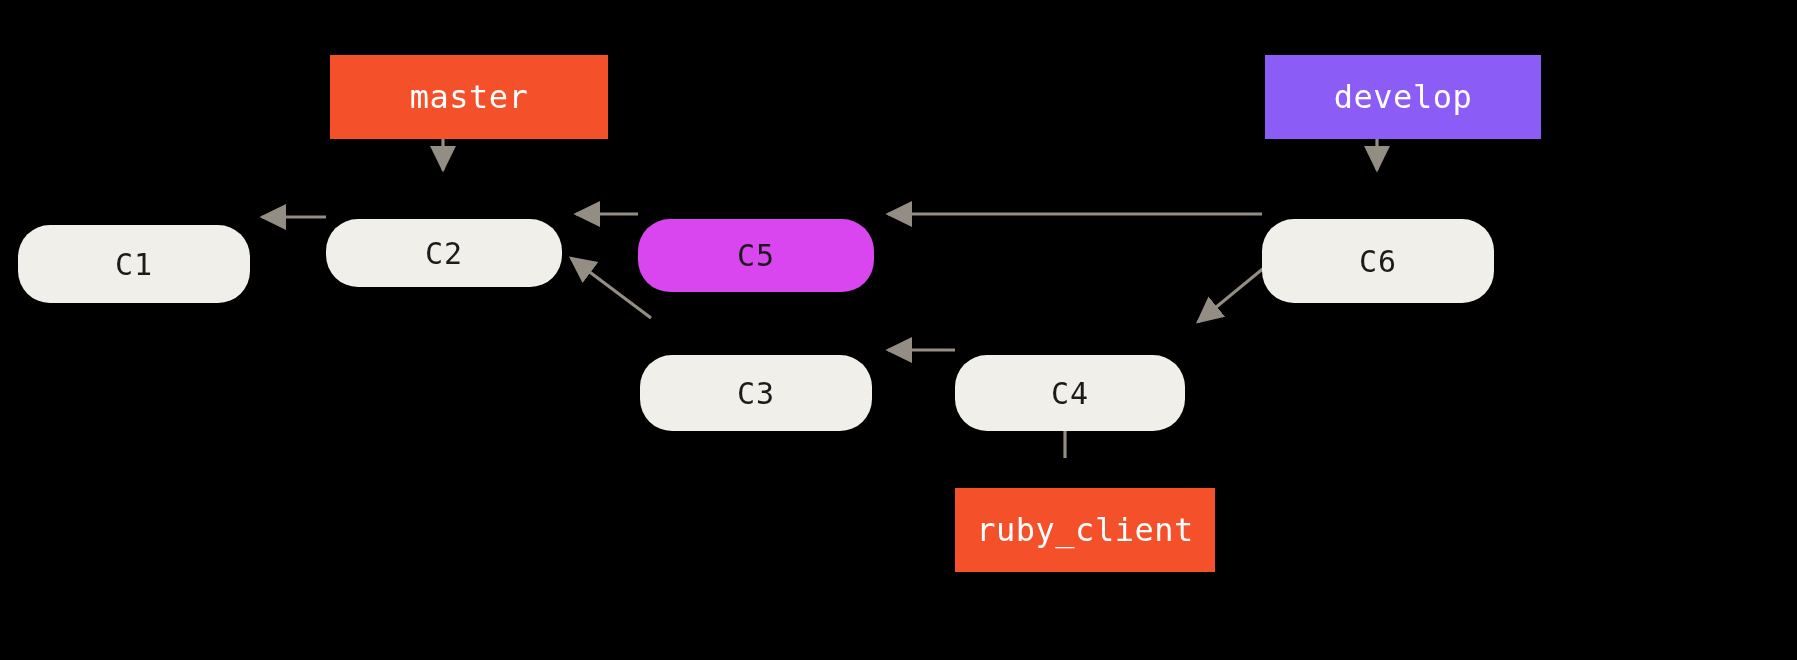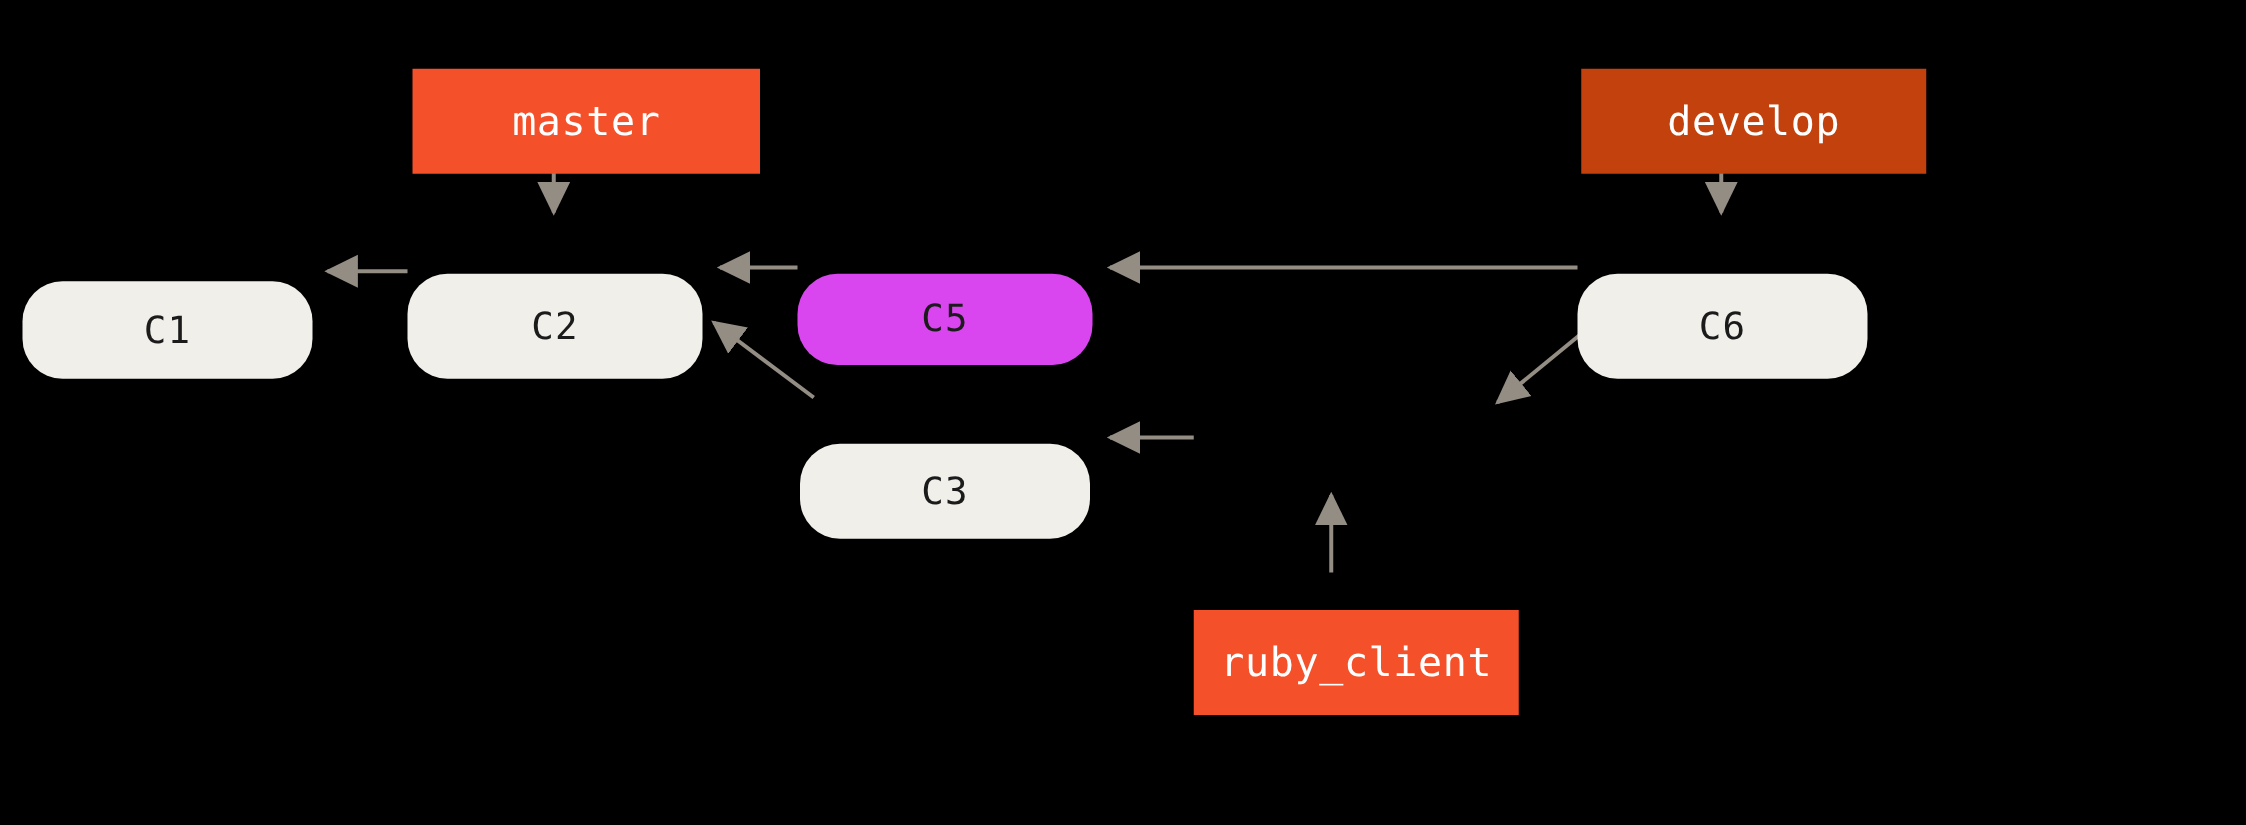--- a/index.html
+++ b/index.html
@@ -97,22 +97,23 @@
     <g>
       <line x1="1377" y1="109" x2="1377" y2="170" stroke="#938D84" stroke-width="3.2" marker-end="url(#ahead)"></line>
     </g>
 
     <g>
       <line x1="1065" y1="458" x2="1065" y2="396" stroke="#938D84" stroke-width="3.2" marker-end="url(#ahead)"></line>
     </g>
   </svg>
 
   <div class="commit-node" style="left: 18px; top: 183px; width: 232px; height: 78px; background: rgb(240, 239, 233); color: rgb(27, 27, 27);">C1</div>
-  <div class="commit-node" style="left: 326px; top: 177px; width: 236px; height: 84px; background: rgb(240, 239, 233); color: rgb(27, 27, 27);">C2</div>
+  <div class="commit-node" style="left: 326px; top: 177px; width: 236px; height: 68px; background: rgb(240, 239, 233); color: rgb(27, 27, 27);">C2</div>
   <div class="commit-node" style="left: 638px; top: 177px; width: 236px; height: 73px; background: #d946ef; color: rgb(27, 27, 27);">C5</div>
   <div class="commit-node" style="left: 1262px; top: 177px; width: 232px; height: 84px; background: rgb(240, 239, 233); color: rgb(27, 27, 27);">C6</div>
   <div class="commit-node" style="left: 640px; top: 313px; width: 232px; height: 76px; background: rgb(240, 239, 233); color: rgb(27, 27, 27);">C3</div>
+  <div class="commit-node" style="left: 955px; top: 313px; width: 230px; height: 76px; background: rgb(240, 239, 233); color: rgb(27, 27, 27);">C4</div>
 
   <div class="branch-label" style="left: 330px; top: 25px; width: 278px; height: 84px; background: rgb(244, 80, 42); color: rgb(255, 255, 255);">master</div>
-  <div class="branch-label" style="left: 1265px; top: 25px; width: 276px; height: 84px; background: #c2410c; color: rgb(255, 255, 255);">develop</div>
+  <div class="branch-label" style="left: 1265px; top: 25px; width: 276px; height: 84px; background: #8b5cf6; color: rgb(255, 255, 255);">develop</div>
   <div class="branch-label" style="left: 955px; top: 458px; width: 260px; height: 84px; background: rgb(244, 80, 42); color: rgb(255, 255, 255);">ruby_client</div>
 
 </div>
 
 </body></html>

